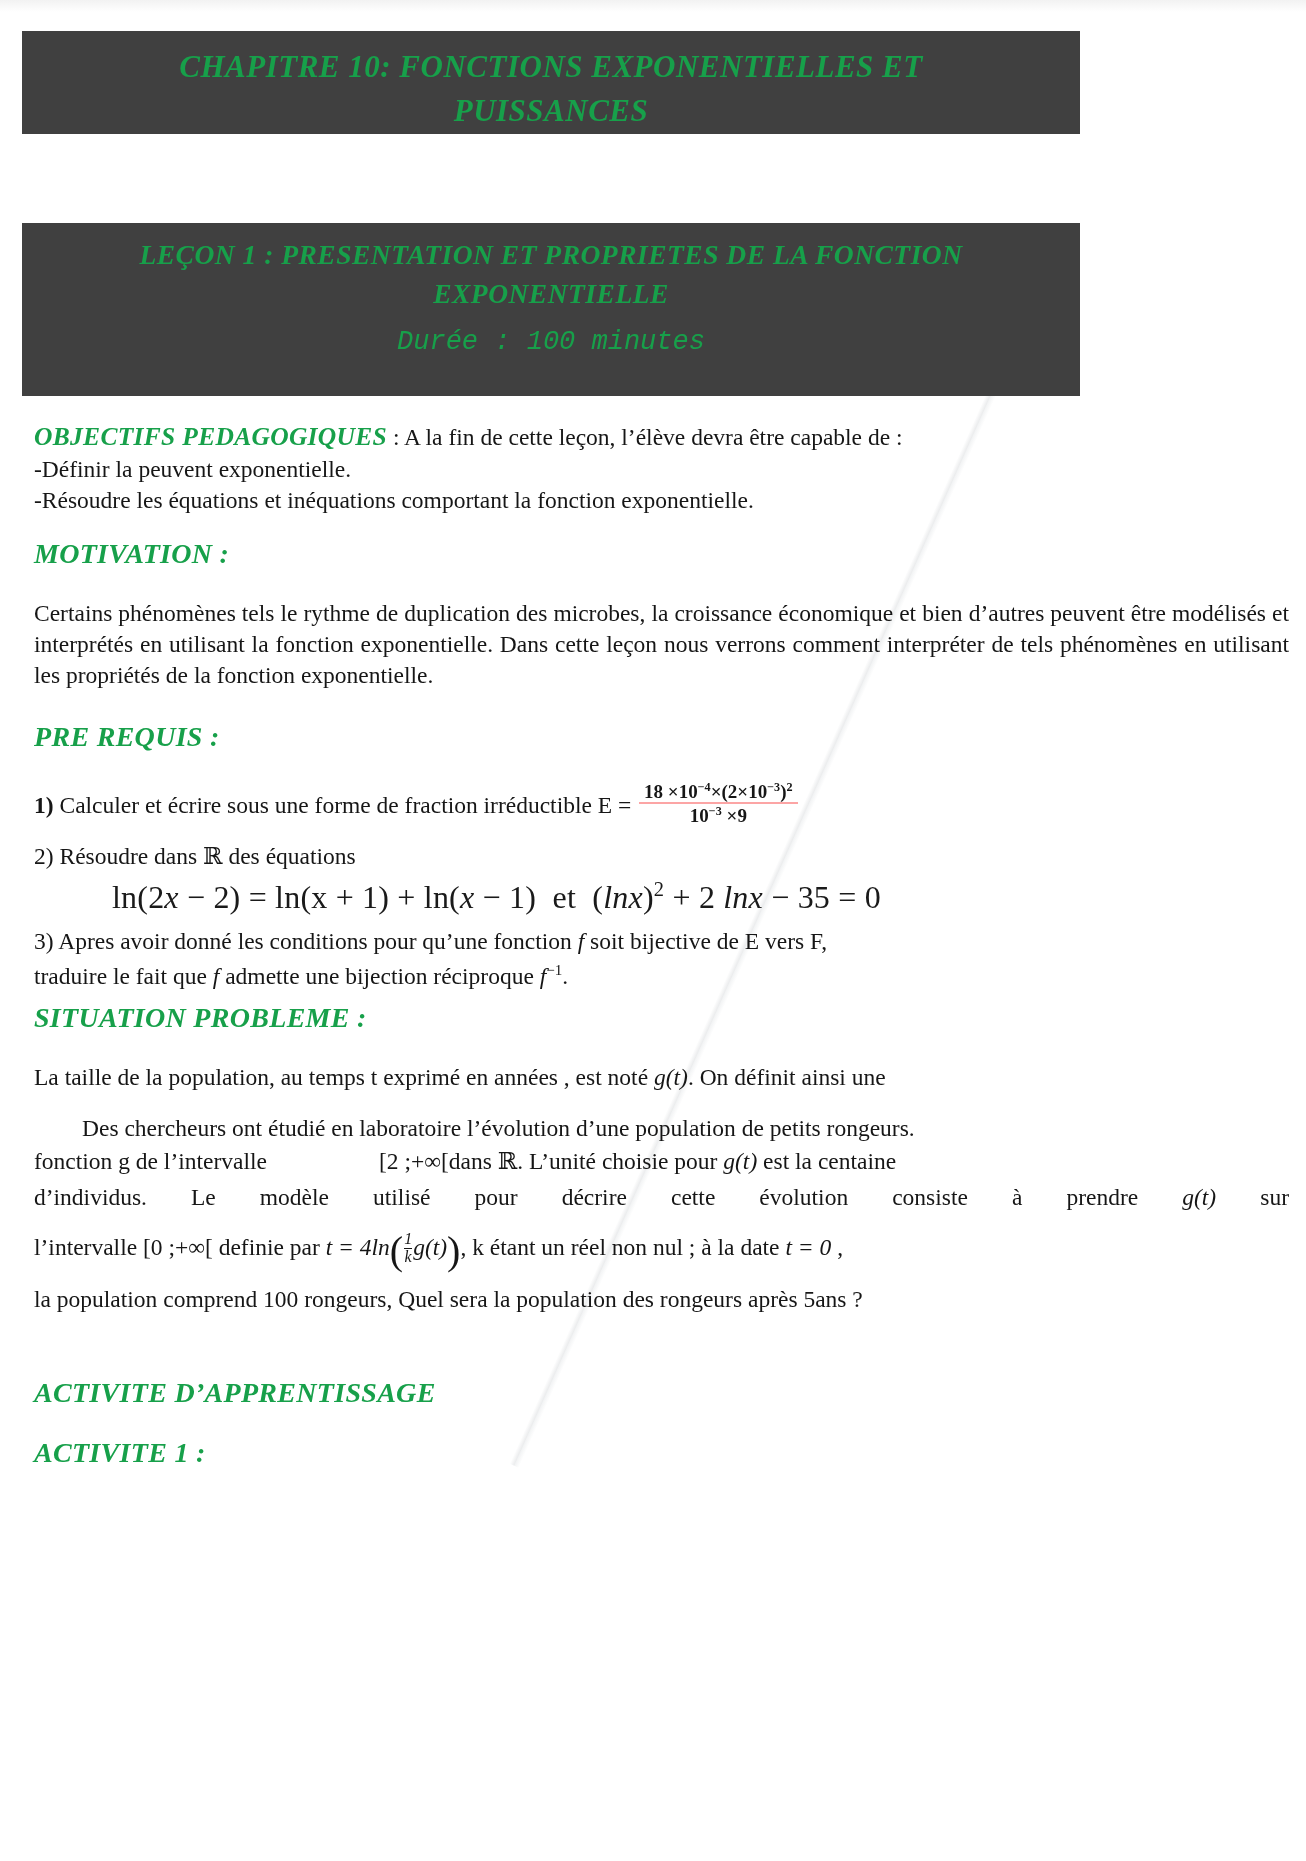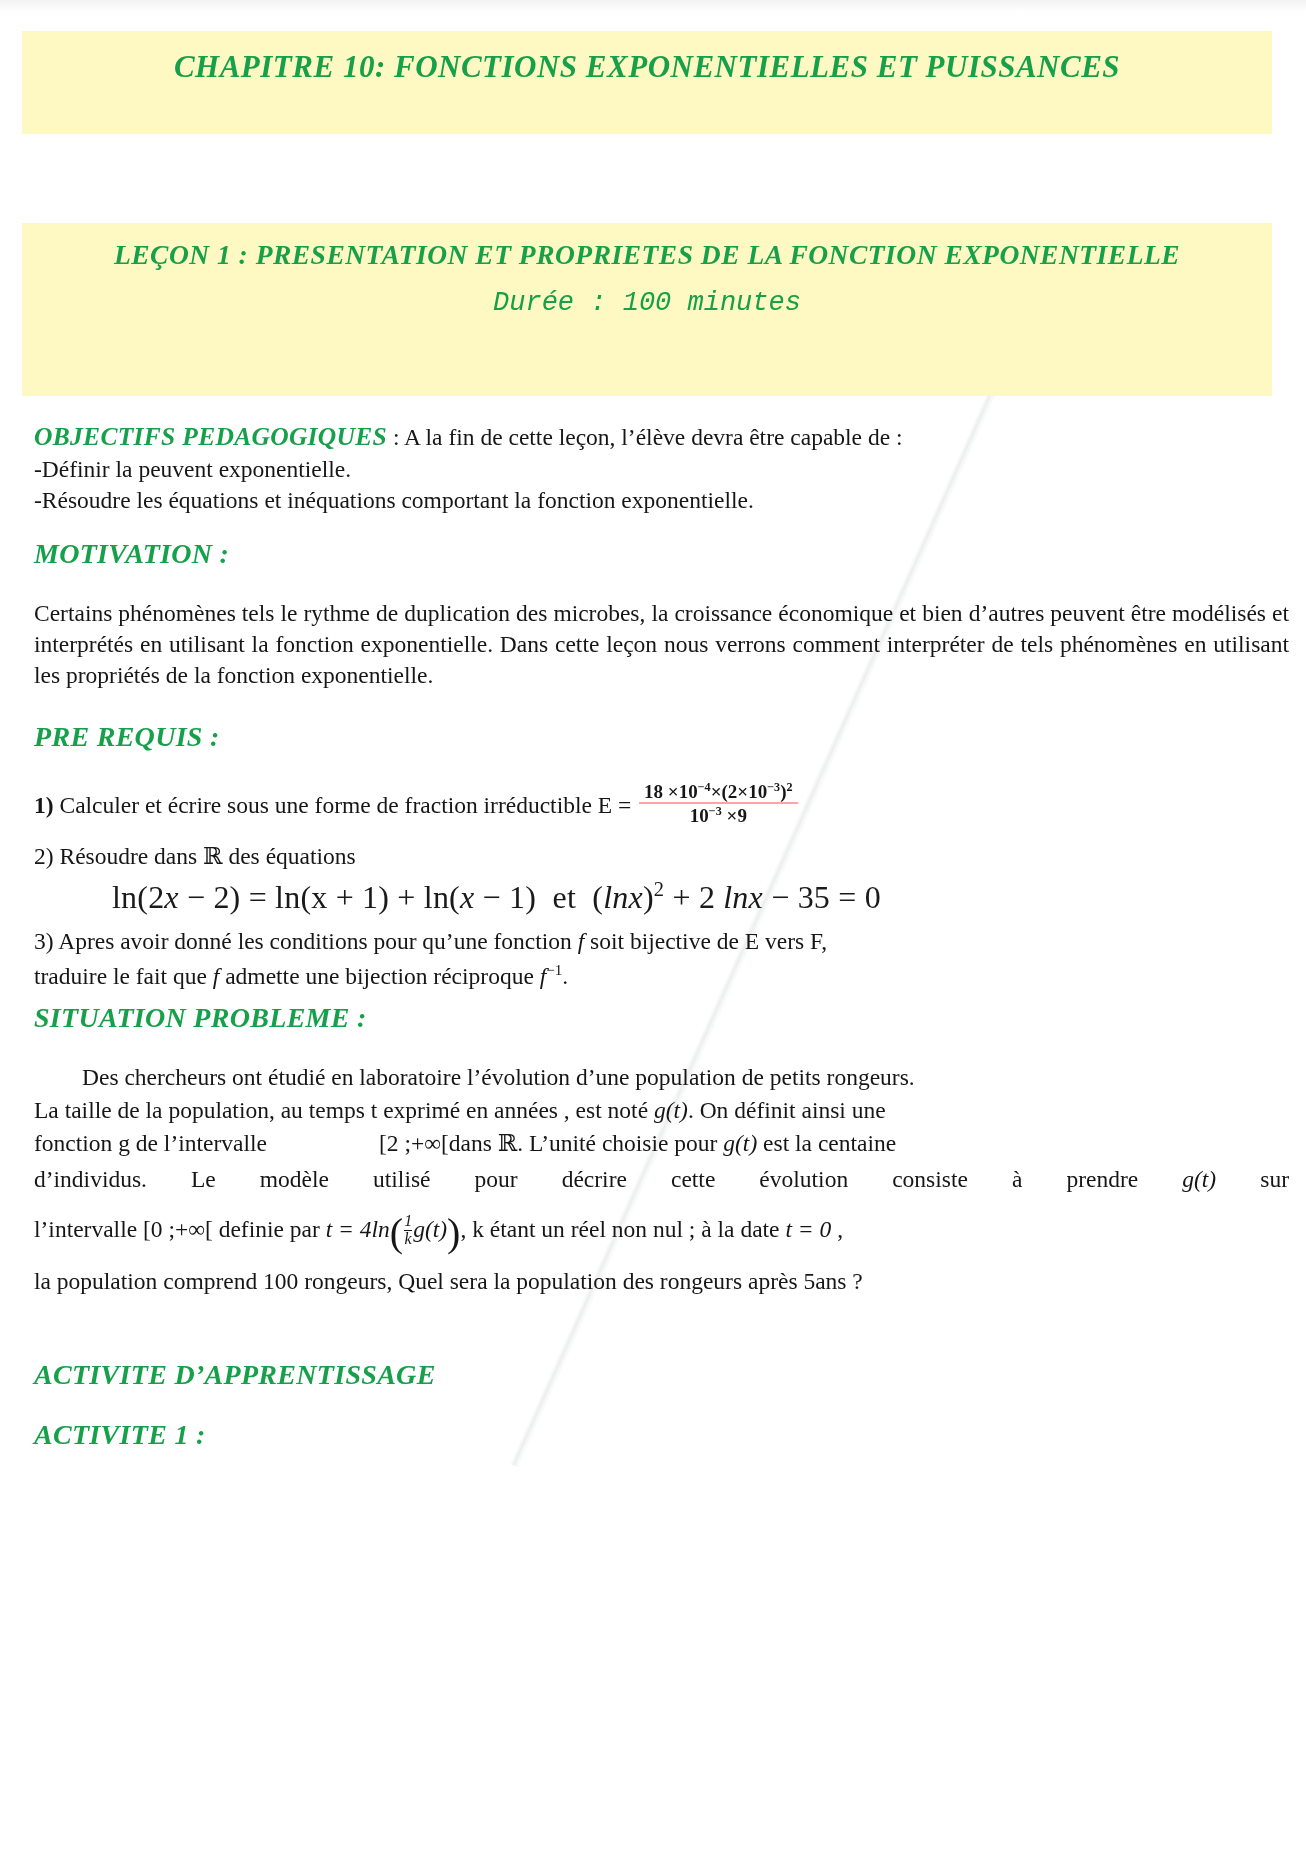--- a/index.html
+++ b/index.html
@@ -40,22 +40,22 @@
     position: absolute;
     left: 0; top: 0; right: 0;
     height: 12px;
     background: linear-gradient(to bottom, #f2f2f2 0%, #ffffff 100%);
   }
 
   
   .banner {
     position: absolute;
     left: 22px;
-    width: 1250px;
-    background: #fef9c3;
+    width: 1058px;
+    background: #404040;
     box-sizing: border-box;
     text-align: center;
   }
   #banner-chapter { top: 31px; height: 103px; padding-top: 14px; }
   #banner-lesson  { top: 223px; height: 173px; padding-top: 12px; }
 
   .script-head {
     font-family: "Liberation Serif", "DejaVu Serif", serif;
     font-style: italic;
     font-weight: bold;
@@ -223,26 +223,26 @@
     <p class="body item-indent" style="margin-top:10px">
       <span>3)</span>
       <span>Apres avoir donné les conditions pour qu’une fonction <span class="mi">f</span> soit bijective de E vers F,</span>
     </p>
     <p class="body item-sub" style="margin-top:4px">
       traduire le fait que <span class="mi">f</span> admette une bijection réciproque <span class="mi">f</span><sup>−1</sup>.
     </p>
 
     <p class="sec-head-block" style="margin-top:10px">SITUATION PROBLEME :</p>
 
-    <p class="body just-par" style="margin-top:20px; text-indent:48px;">Des chercheurs ont étudié en laboratoire l’évolution d’une population de petits rongeurs.</p>
-
     <p class="body just-par" style="margin-top:2px">
       <span>La taille de la population, au temps t exprimé en années , est noté </span><span class="mi">g(t)</span><span>. On définit ainsi une</span>
     </p>
 
+    <p class="body just-par" style="margin-top:20px; text-indent:48px;">Des chercheurs ont étudié en laboratoire l’évolution d’une population de petits rongeurs.</p>
+
     <p class="body just-par" style="margin-top:2px">
       <span>fonction g de l’intervalle</span><span class="gap-wide"></span><span>[2 ;+∞[dans ℝ. L’unité choisie pour </span><span class="mi">g(t)</span><span> est la centaine</span>
     </p>
 
     <p class="body" style="margin-top:2px; text-align:justify; text-align-last:justify; line-height:1.58;">
       <span>d’individus. Le modèle utilisé pour décrire cette évolution consiste à prendre </span><span class="mi">g(t)</span><span> sur</span>
     </p>
 
     <p class="body" style="margin-top:12px; line-height:1.7;">
       <span>l’intervalle [0 ;+∞[ definie par </span><span class="mi">t  =  4ln</span><span class="paren-big">(</span><span class="smallfrac"><span class="num">1</span><span class="den">k</span></span><span class="mi">g(t)</span><span class="paren-big">)</span><span>, k étant un réel non nul ; à la date </span><span class="mi">t  =  0</span><span> ,</span>

